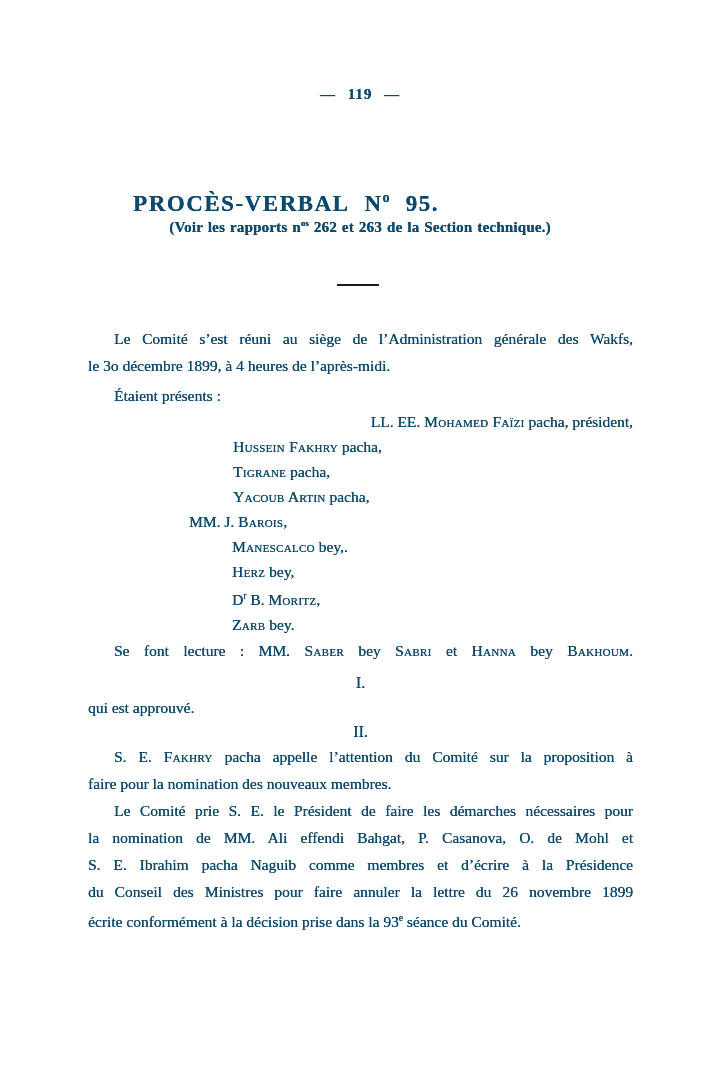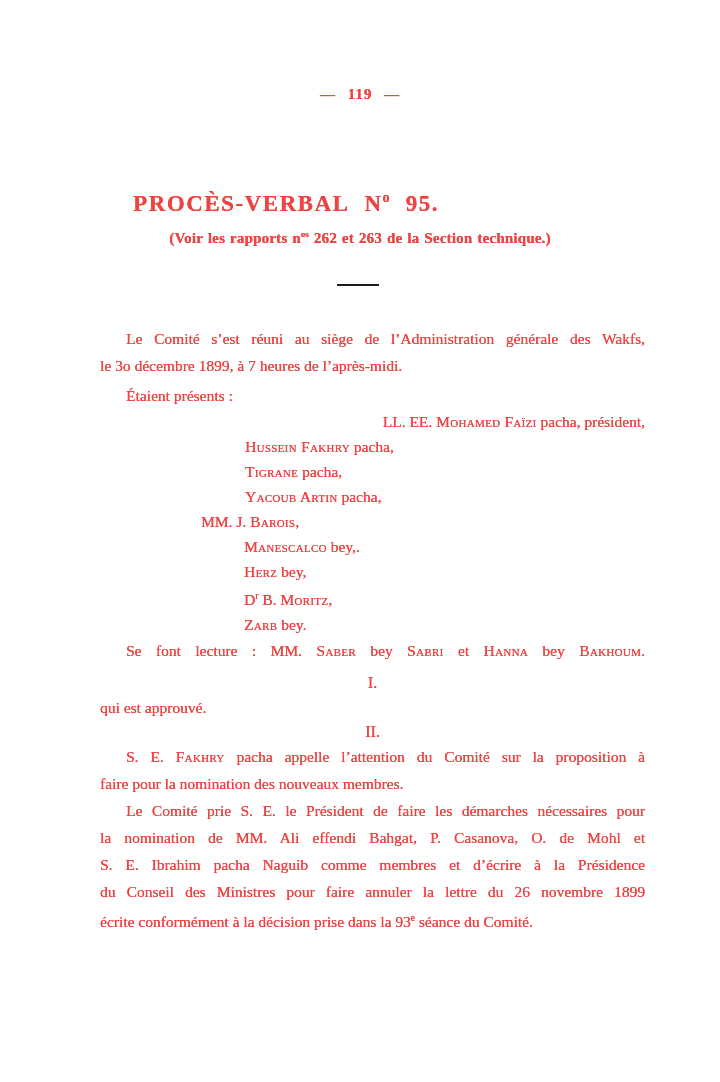--- a/index.html
+++ b/index.html
@@ -1,45 +1,45 @@
 <!DOCTYPE html>
 <html><head>
 <meta charset="utf-8">
 <style>
   html,body{margin:0;padding:0;background:#ffffff;}
   .page{
     position:relative;
     width:720px;height:1082px;
     background:#ffffff;
-    color:#ef4444;
+    color:#0c4a6e;
     font-family:"Liberation Serif","DejaVu Serif",serif;
     overflow:hidden;
     text-shadow:0.2px 0 0 currentColor;
   }
   .pageno{
     position:absolute;top:86px;left:0;width:720px;
     text-align:center;font-size:15px;font-weight:bold;
     word-spacing:7px;letter-spacing:1px;
   }
   .title{
     position:absolute;top:190px;left:0;width:572px;
     text-align:center;font-size:23px;font-weight:bold;
     letter-spacing:1.5px;word-spacing:9px;
   }
   .subtitle{
-    position:absolute;top:229px;left:0;width:720px;
+    position:absolute;top:218px;left:0;width:720px;
     text-align:center;font-size:15px;font-weight:bold;
     letter-spacing:0.2px;word-spacing:1px;
   }
   .rule{
     position:absolute;top:284px;left:337px;width:42px;
     border-top:2.5px solid #1b1b1b;
   }
   .body{
-    position:absolute;top:325px;left:100px;width:545px;
+    position:absolute;top:325px;left:88px;width:545px;
     font-size:15.5px;line-height:27px;font-family:Liberation Serif, serif;
   }
   .ln{min-height:27px;}
   .jl{text-align:justify;text-align-last:justify;}
   .ll{text-align:left;}
   .ind{padding-left:26px;}
   .list{line-height:25px;min-height:25px;}
   .pl-lle-first{padding-left:87px;text-align:right;}
   .pl-lle{padding-left:145px;}
   .pl-mm-first{padding-left:101px;}
@@ -61,21 +61,21 @@
 
   <div class="title"><span>PROCÈS-VERBAL N</span><span class="sup">o</span><span> 95.</span></div>
 
   <div class="subtitle"><span>(Voir les rapports n</span><span class="sup">os</span><span> 262 et 263 de la Section technique.)</span></div>
 
   <div class="rule"></div>
 
   <div class="body">
 
     <div class="ln jl ind"><span>Le Comité s’est réuni au siège de l’Administration générale des Wakfs,</span></div>
-    <div class="ln ll"><span>le 3o décembre 1899, à 7 heures de l’après-midi.</span></div>
+    <div class="ln ll"><span>le 3o décembre 1899, à 4 heures de l’après-midi.</span></div>
 
     <div class="ln ll ind mt2"><span>Étaient présents :</span></div>
 
     <div class="list ll pl-lle-first"><span>LL. EE. </span><span class="sc">Mohamed Faïzi</span><span> pacha, président,</span></div>
     <div class="list ll pl-lle"><span class="sc">Hussein Fakhry</span><span> pacha,</span></div>
     <div class="list ll pl-lle"><span class="sc">Tigrane</span><span> pacha,</span></div>
     <div class="list ll pl-lle"><span class="sc">Yacoub Artin</span><span> pacha,</span></div>
 
     <div class="list ll pl-mm-first"><span>MM. J. </span><span class="sc">Barois</span><span>,</span></div>
     <div class="list ll pl-mm"><span class="sc">Manescalco</span><span> bey,.</span></div>

